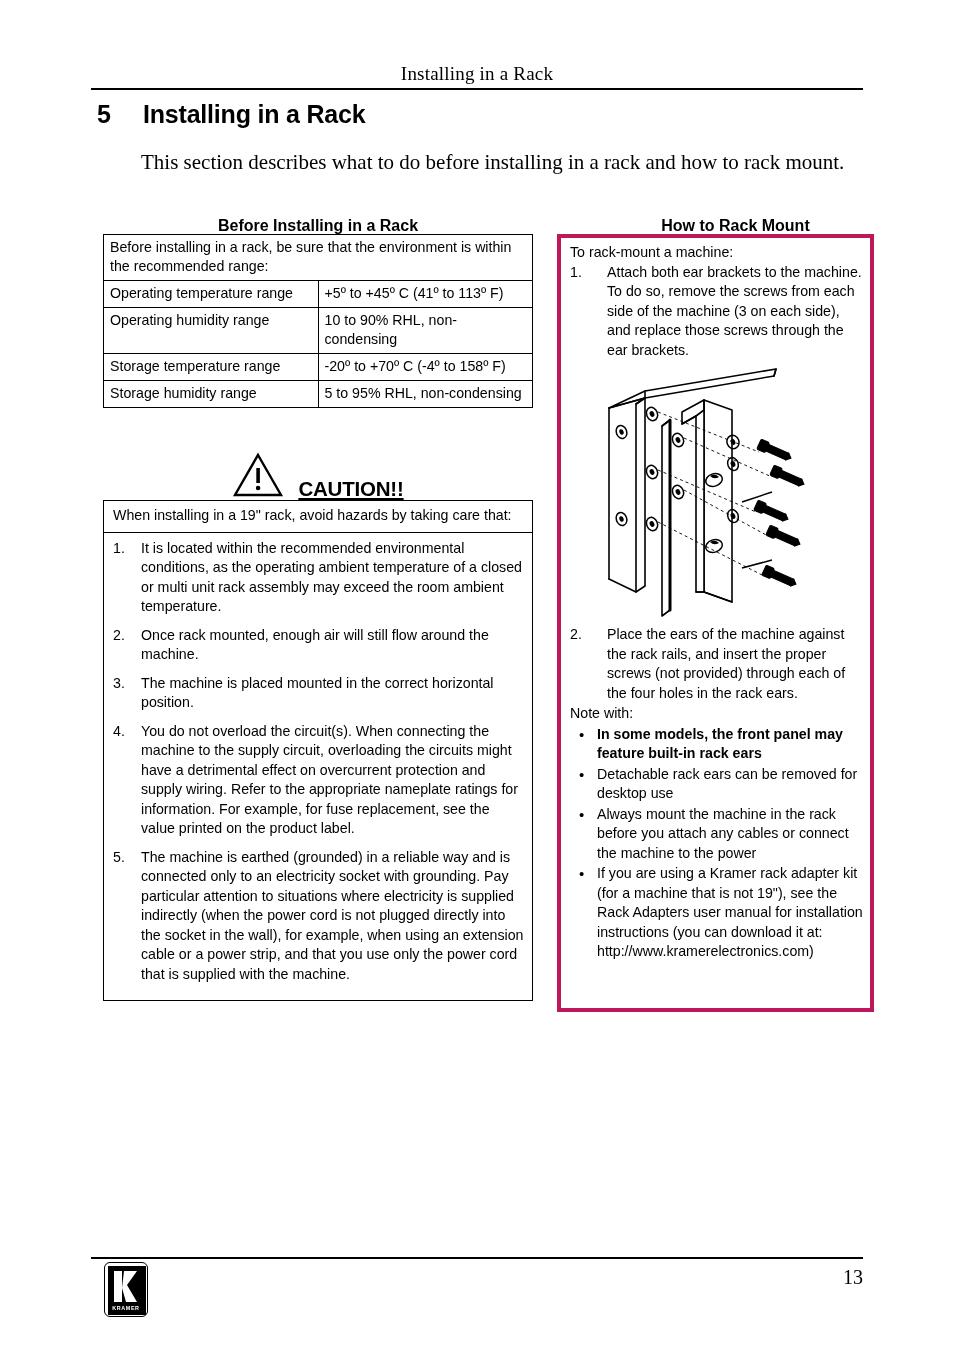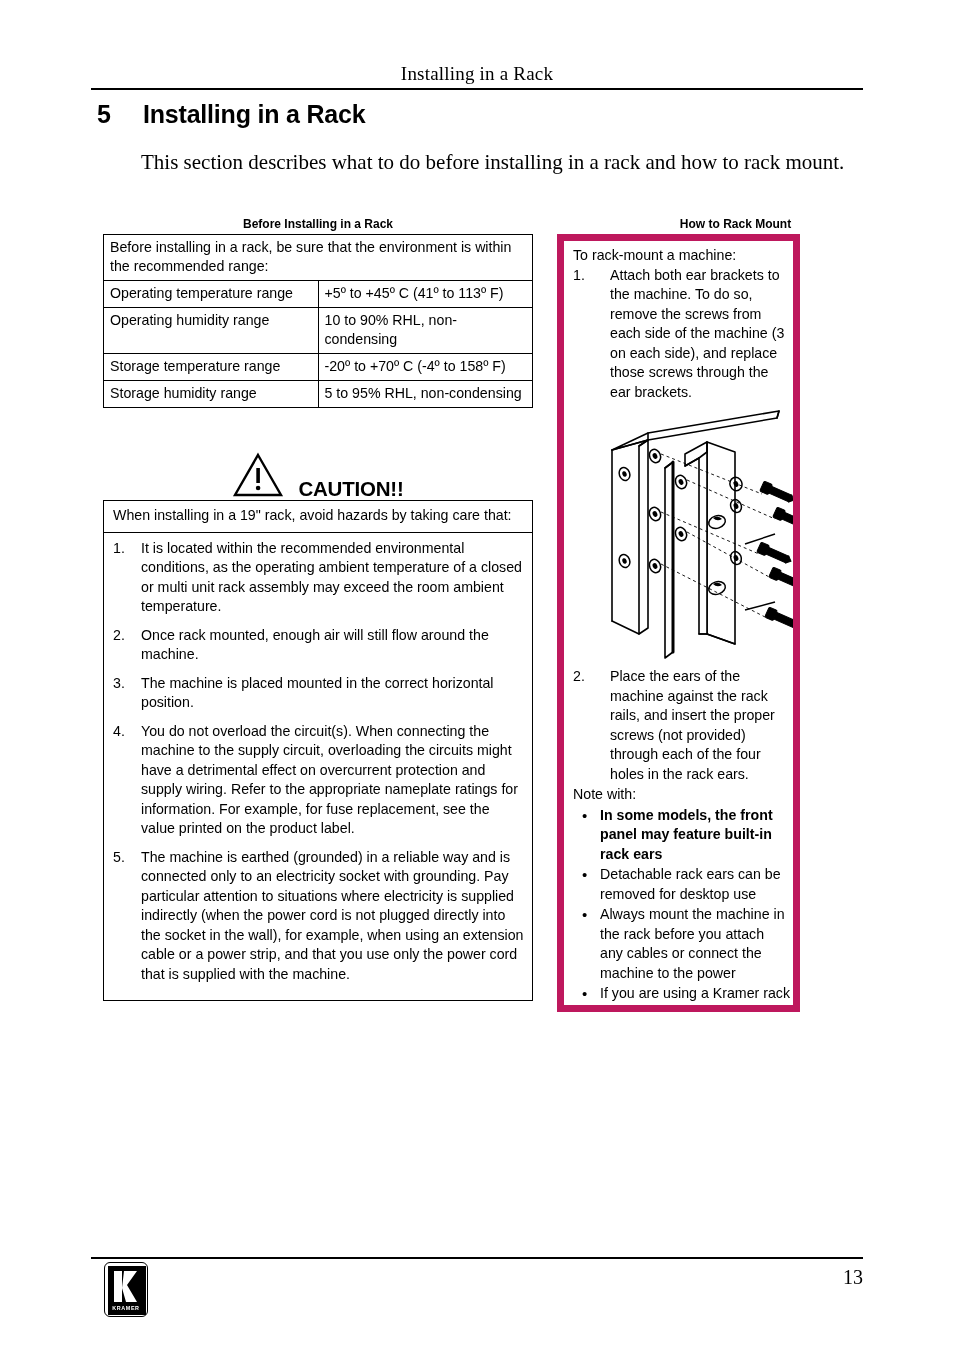--- a/index.html
+++ b/index.html
@@ -57,21 +57,21 @@
     top: 148px;
     width: 706px;
     font-family: "Liberation Serif", serif;
     font-size: 21px;
     line-height: 29px;
   }
 
   
   .col-heading {
     position: absolute;
-    font-size: 12px;
+    font-size: 16px;
     font-weight: bold;
     text-align: center;
   }
   .col-heading.left  { left: 103px; top: 217px; width: 430px; }
   .col-heading.right { left: 584px; top: 217px; width: 303px; }
 
   
   .env-table {
     position: absolute;
     left: 103px;
@@ -94,20 +94,21 @@
   
   .caution-head {
     position: absolute;
     left: 103px;
     top: 452px;
     width: 430px;
     display: flex;
     align-items: flex-end;
     justify-content: center;
     gap: 14px;
+    text-decoration: underline;
   }
   .caution-head .tri-icon { display: block; }
   .caution-head .caution-word {
     font-size: 20.5px;
     font-weight: bold;
     letter-spacing: -.2px;
     line-height: 22px;
     padding-bottom: 2px;
   }
 
@@ -135,23 +136,23 @@
   }
   .c-item:last-child { margin-bottom: 0; }
   .c-item .marker { flex: 0 0 28px; }
   .c-item .body { flex: 1; }
 
   
   .rack-box {
     position: absolute;
     left: 557px;
     top: 234px;
-    width: 243px;
+    width: 317px;
     height: 778px;
-    border: 7px solid #be185d;
+    border: 4px solid #be185d;
     padding: 5px 7px 19px 9px;
     overflow: hidden;
   }
   .rack-lead {
     font-size: 14.2px;
     line-height: 19.5px;
   }
   .r-item {
     display: flex;
     font-size: 14.2px;

